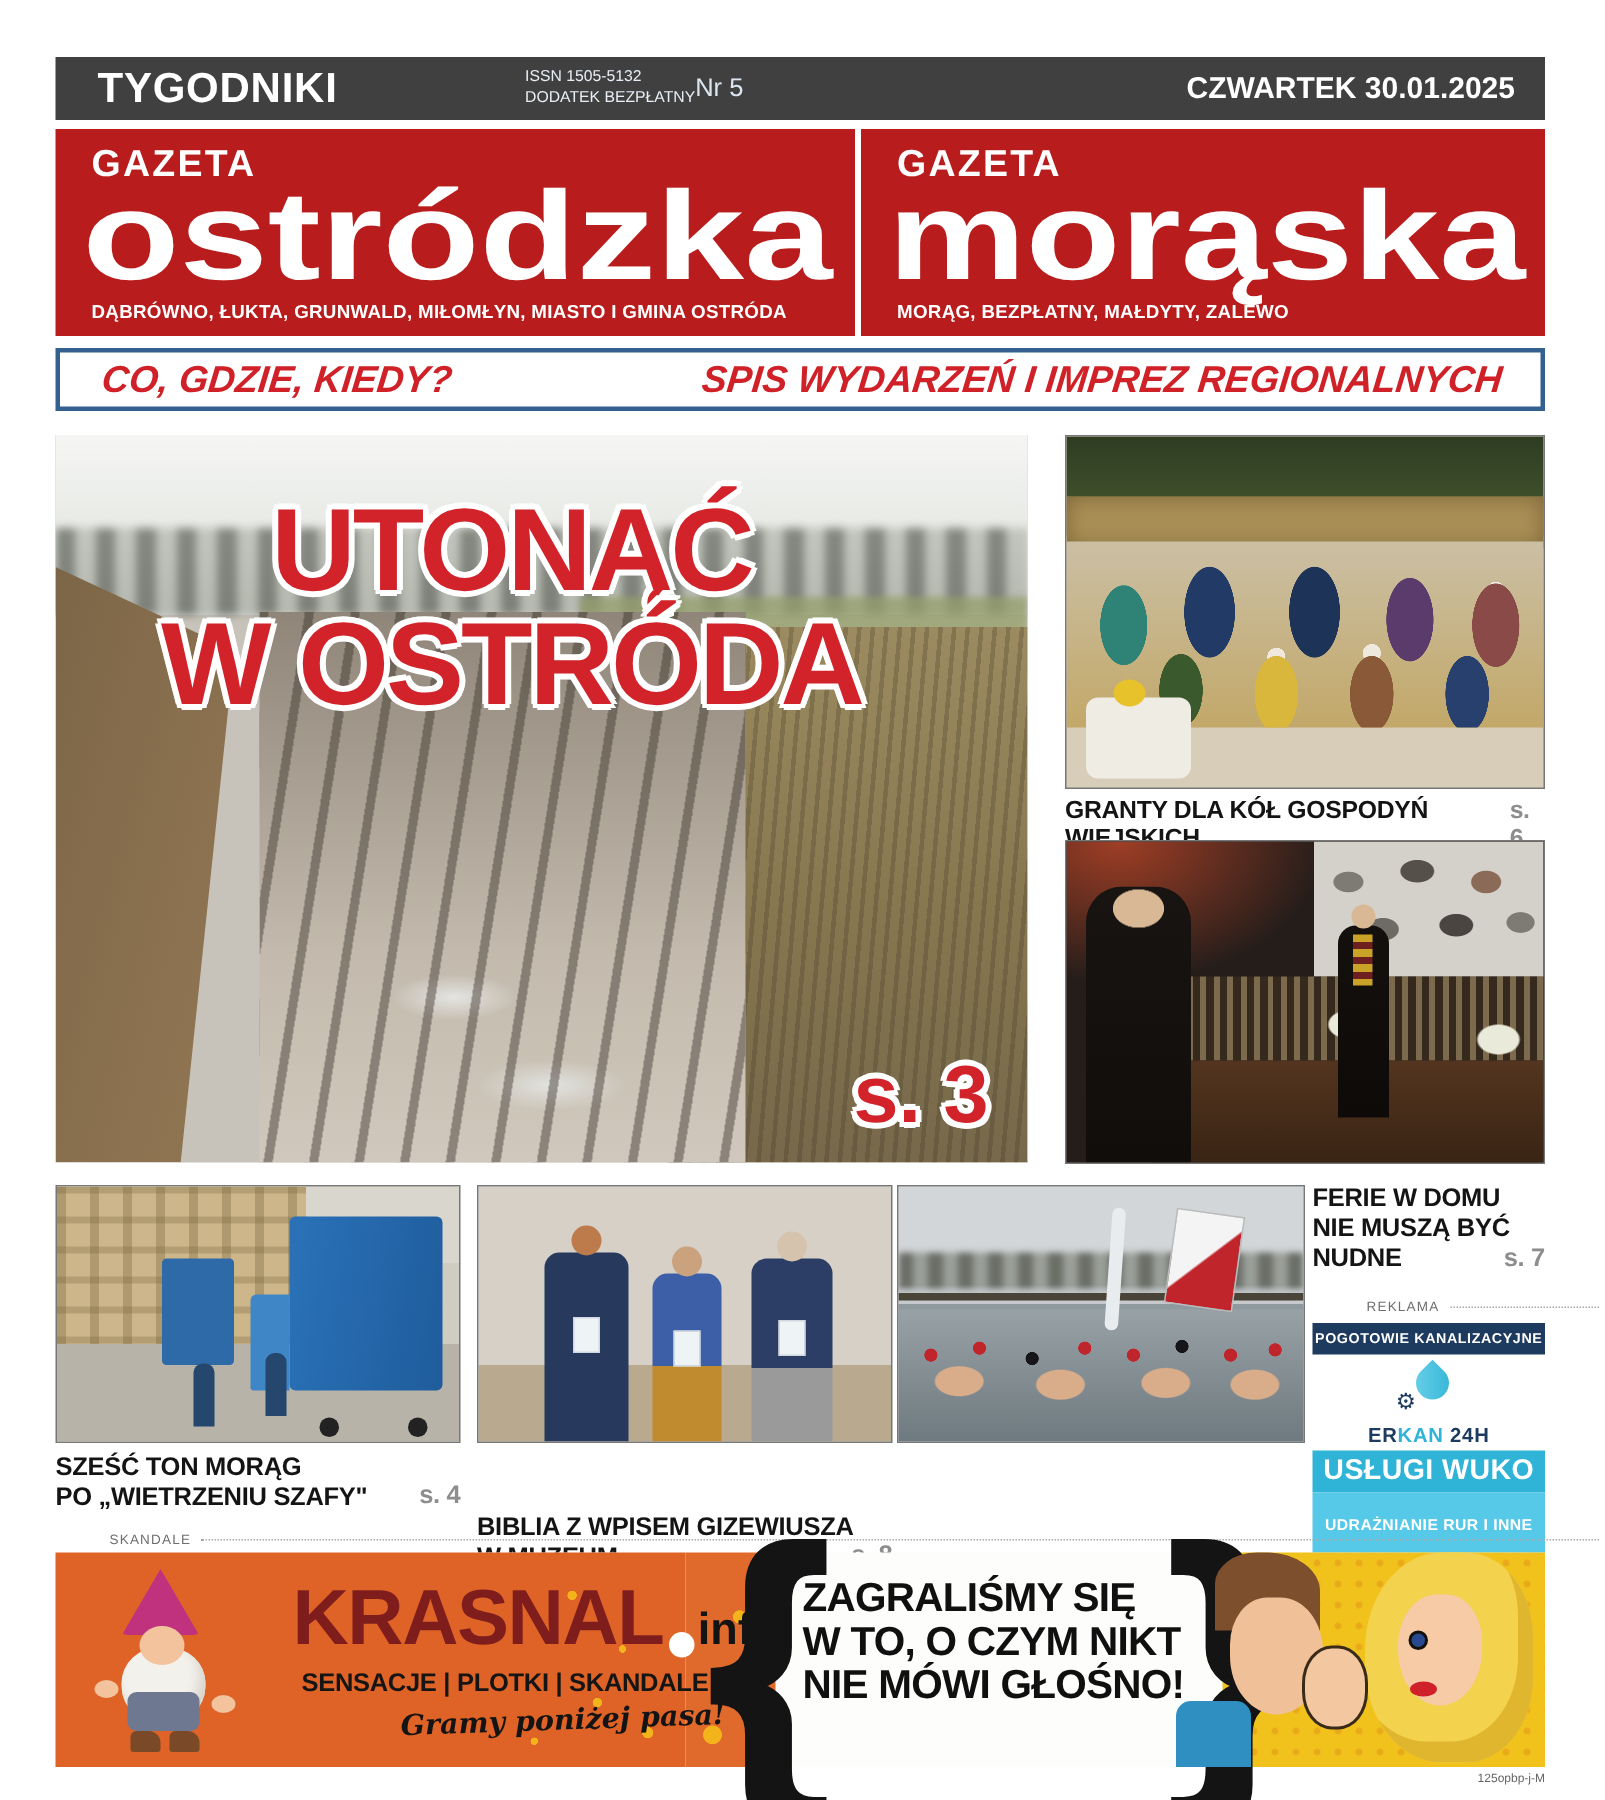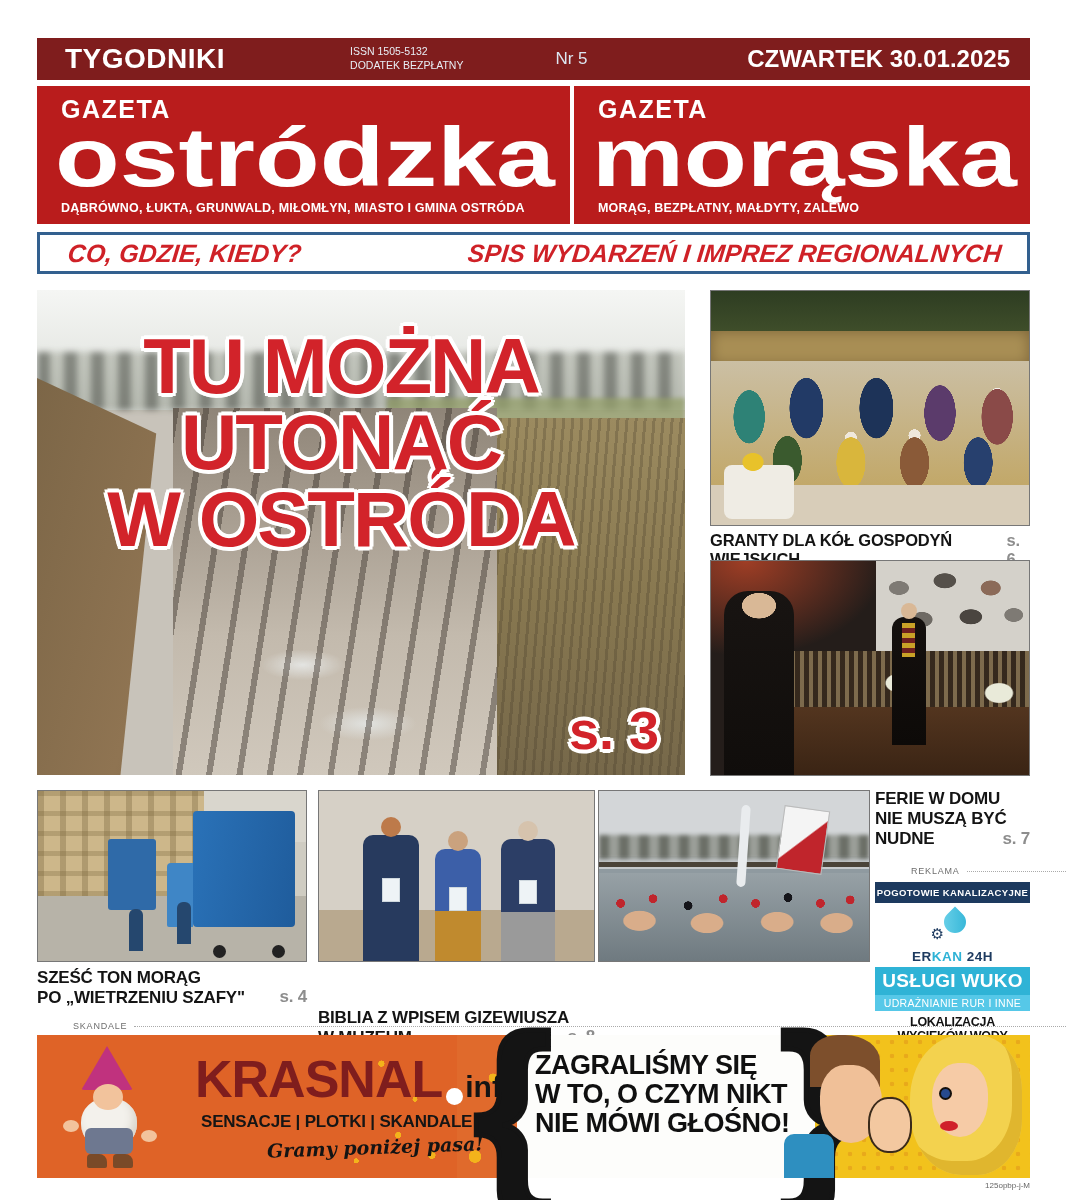--- a/index.html
+++ b/index.html
@@ -1,24 +1,24 @@
 <!DOCTYPE html>
 <html><head>
 <meta charset="utf-8">
 <style>
   html,body{margin:0;padding:0;background:#ffffff;}
   body{width:1070px;height:1200px;position:relative;font-family:"Liberation Sans",sans-serif;overflow:hidden;}
   .abs{position:absolute;}
 
   
-  .topbar{left:37px;top:38px;width:993px;height:42px;background:#7f1d1d;color:#fff;display:flex;align-items:center;}
+  .topbar{left:37px;top:38px;width:993px;height:42px;background:#404040;color:#fff;display:flex;align-items:center;}
   .topbar .brand{font-size:28px;font-weight:bold;letter-spacing:.5px;margin-left:28px;}
   .topbar .issn{margin-left:125px;font-size:10.5px;line-height:1.3;color:#e8eef5;}
-  .topbar .nr{margin-left:92px;font-size:17px;color:#dce6f1;}
-  .topbar .date{margin-left:auto;margin-right:20px;font-size:24px;font-weight:bold;}
+  .topbar .nr{font-size:17px;color:#dce6f1;}
+  .topbar .date{margin-left:auto;margin-right:20px;font-size:20px;font-weight:bold;}
 
   
   .mast{top:86px;height:138px;background:#b91c1c;color:#fff;}
   .mast-left{left:37px;width:533px;}
   .mast-right{left:574px;width:456px;}
   .kicker{position:absolute;top:9px;left:24px;font-size:25px;font-weight:bold;letter-spacing:1.5px;}
   .bigtitle{position:absolute;top:22px;left:16px;}
   .regions{position:absolute;bottom:9px;left:24px;font-size:12.5px;font-weight:bold;letter-spacing:.2px;white-space:nowrap;}
 
   
@@ -143,21 +143,21 @@
   .reklama{left:875px;top:866px;width:155px;}
 
   .ad{left:875px;top:882px;width:155px;}
   .ad .bar1{background:#1d3a5f;color:#fff;text-align:center;font-size:9.5px;font-weight:bold;letter-spacing:.4px;padding:5px 0;}
   .ad .logo{height:50px;position:relative;}
   .drop{position:absolute;left:50%;top:8px;margin-left:-9px;width:22px;height:22px;background:linear-gradient(135deg,#6fd3ea,#2fb3d6);border-radius:50% 0 50% 50%;transform:rotate(-45deg);}
   .gear{position:absolute;left:50%;top:22px;margin-left:-22px;font-size:15px;color:#1d3a5f;}
   .erkan{text-align:center;font-size:13.5px;font-weight:bold;letter-spacing:.5px;margin-top:-4px;}
   .erkan .er{color:#1d3a5f;} .erkan .kan{color:#2fb3d6;} .erkan .h24{color:#1d3a5f;}
   .ad .bar2{background:#2fb3d6;color:#fff;text-align:center;font-size:19px;font-weight:bold;padding:3px 0;margin-top:3px;letter-spacing:.3px;}
-  .ad .bar3{background:#56c8e8;color:#fff;text-align:center;font-size:10.5px;font-weight:normal;padding:2px 0;letter-spacing:.3px;}
+  .ad .bar3{background:#56c8e8;color:#fff;text-align:center;font-size:10.5px;font-weight:bold;padding:16px 0;letter-spacing:.3px;}
   .ad .t1{text-align:center;font-size:12.5px;font-weight:bold;color:#111;margin-top:4px;letter-spacing:-.3px;}
   .ad .t2{text-align:center;font-size:10px;font-weight:bold;color:#111;margin-top:-1px;}
   .ad .phone{background:#1d3a5f;color:#fff;display:flex;align-items:center;justify-content:center;gap:6px;font-size:19px;font-weight:bold;padding:4px 0;margin-top:4px;}
   .ad .phone .pi{display:inline-flex;align-items:center;justify-content:center;width:18px;height:18px;border:2px solid #fff;border-radius:50%;font-size:10px;}
   .ad .code{text-align:right;font-size:8px;color:#666;margin-top:3px;}
 
   
   .promocja{left:37px;top:1021px;width:993px;}
   .banner{left:37px;top:1035px;width:993px;height:143px;background:#fdfdfb;}
   .bn-orange{position:absolute;left:0;top:0;width:420px;height:100%;background:
@@ -231,21 +231,20 @@
 </div>
 
 <div class="abs photo lead-photo">
   <div class="mud-sky"></div>
   <div class="mud-trees"></div>
   <div class="mud-field"></div>
   <div class="mud-bank"></div>
   <div class="mud-scrub"></div>
   <div class="mud-road"></div>
   <div class="lead-headline">
-    <span style="display:block">TU MOŻNA</span>
     <span style="display:block">UTONĄĆ</span>
     <span style="display:block">W OSTRÓDA</span>
   </div>
   <div class="lead-ref">s. 3</div>
 </div>
 
 <div class="abs photo folk-photo">
   <div class="folk-canopy"></div>
   <div class="folk-straw"></div>
   <div class="folk-people"></div>

